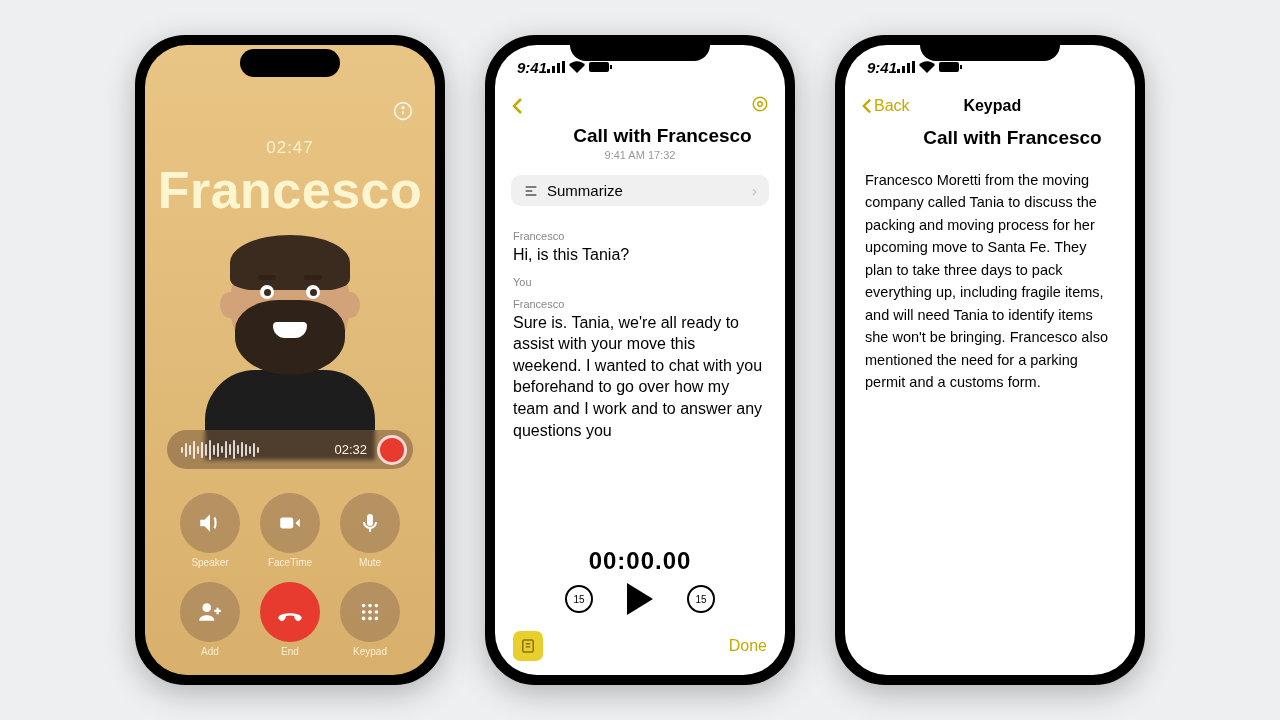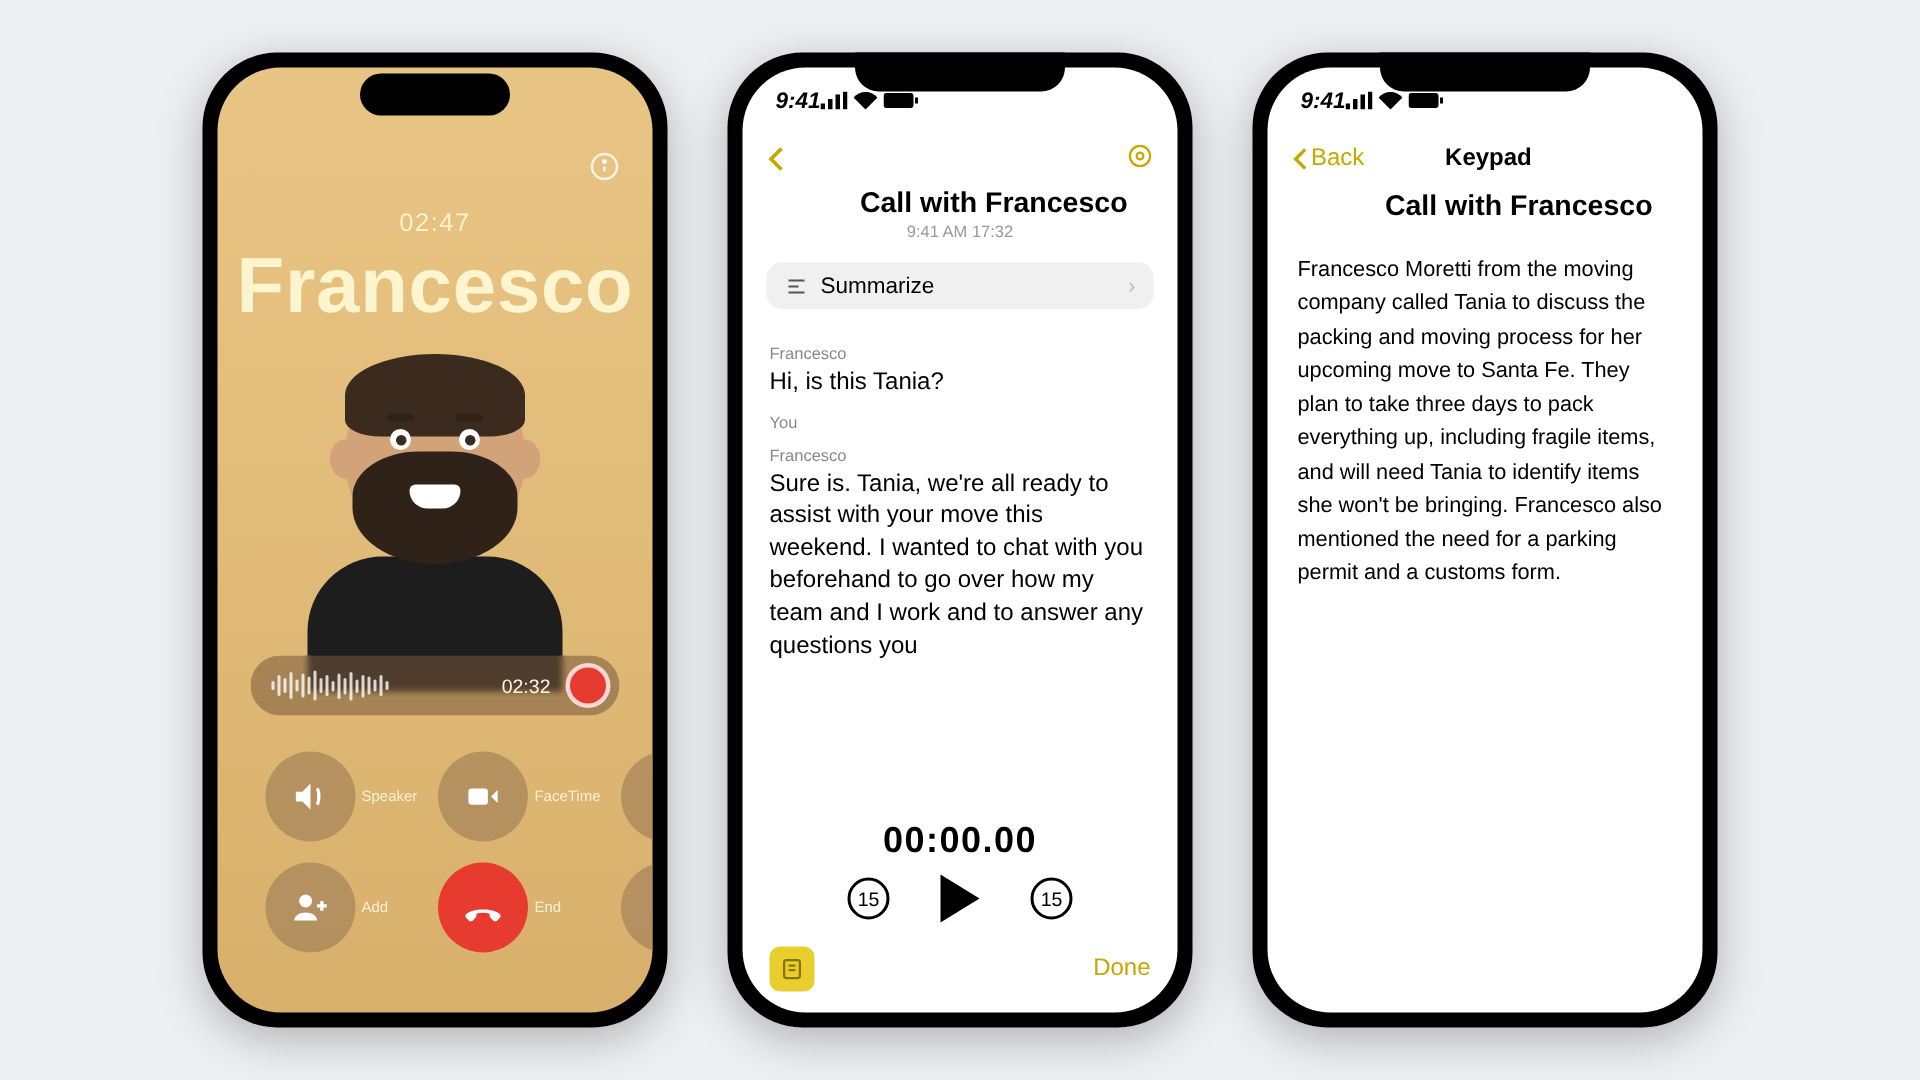--- a/index.html
+++ b/index.html
@@ -64,42 +64,42 @@
   .rec-pill {
     margin:6px 22px 0; height:40px; border-radius:20px;
     background: rgba(120,90,60,.55); backdrop-filter: blur(2px);
     display:flex; align-items:center; padding:0 6px 0 14px; gap:10px;
   }
   .waveform { flex:1; display:flex; gap:2px; align-items:center; height:20px; }
   .waveform span{width:2px;background:rgba(255,255,255,.8);border-radius:1px;}
   .rec-time{color:#fff5e0;font-size:13px;}
   .rec-dot{width:30px;height:30px;border-radius:50%;background:#e63b2e;border:3px solid rgba(255,255,255,.8);position:relative;}
   .call-grid{display:grid;grid-template-columns:repeat(3,1fr);gap:14px;padding:18px 32px;margin-top:6px;}
-  .call-btn{display:flex;flex-direction:row;align-items:center;gap:4px;}
+  .call-btn{display:flex;flex-direction:column;align-items:center;gap:4px;}
   .call-circle{width:60px;height:60px;border-radius:50%;background:rgba(165,130,90,.7);display:flex;align-items:center;justify-content:center;color:#fff;}
   .call-circle.red{background:#e63b2e;}
   .call-label{font-size:10px;color:rgba(255,250,230,.85);}
 
   
   .transcript .status-bar,.summary .status-bar{color:#000;}
   .nav-bar{display:flex;align-items:center;justify-content:space-between;padding:0 16px;height:34px;font-size:16px;}
   .nav-back{color:#c5a900;display:flex;align-items:center;gap:2px;}
   .nav-action{color:#c5a900;}
   .title{text-align:center;font-size:19px;font-weight:700;margin-top:2px;padding-left:45px;}
   .subtitle{text-align:center;font-size:11px;color:#999;margin-top:2px;}
   .summarize-btn{margin:14px 16px 0;height:31px;border-radius:10px;background:#f0f0f0;display:flex;align-items:center;padding:0 12px;font-size:15px;}
   .summarize-btn .chev{margin-left:auto;color:#bbb;}
   .transcript-body{padding:14px 18px 0;flex:1;overflow:hidden;}
   .speaker{font-size:11px;color:#888;margin-top:10px;}
   .line{font-size:16px;line-height:1.35;margin-top:2px;}
   .line.fade{color:#b5b5b5;}
   .player{padding:8px 0 10px;text-align:center;}
   .player-time{font-size:24px;font-weight:600;letter-spacing:1px;}
   .player-controls{display:flex;justify-content:center;align-items:center;gap:34px;margin-top:8px;}
-  .skip{width:28px;height:28px;border:2px solid #000;border-radius:50%;display:flex;align-items:center;justify-content:center;font-size:13px;position:relative;}
+  .skip{width:28px;height:28px;border:2px solid #000;border-radius:50%;display:flex;align-items:center;justify-content:center;font-size:10px;position:relative;}
   .play-btn{width:0;height:0;border-left:26px solid #000;border-top:16px solid transparent;border-bottom:16px solid transparent;}
   .bottom-bar{display:flex;justify-content:space-between;align-items:center;padding:6px 18px 14px;}
   .notes-icon{width:30px;height:30px;border-radius:7px;background:#e9cf2e;display:flex;align-items:center;justify-content:center;color:#8a7200;}
   .done{color:#c5a900;font-size:16px;}
 
   
   .summary-body{padding:8px 20px;font-size:14.5px;line-height:1.55;}
   .summary .title{margin-top:4px;margin-bottom:12px;}
 </style>
 </head>

